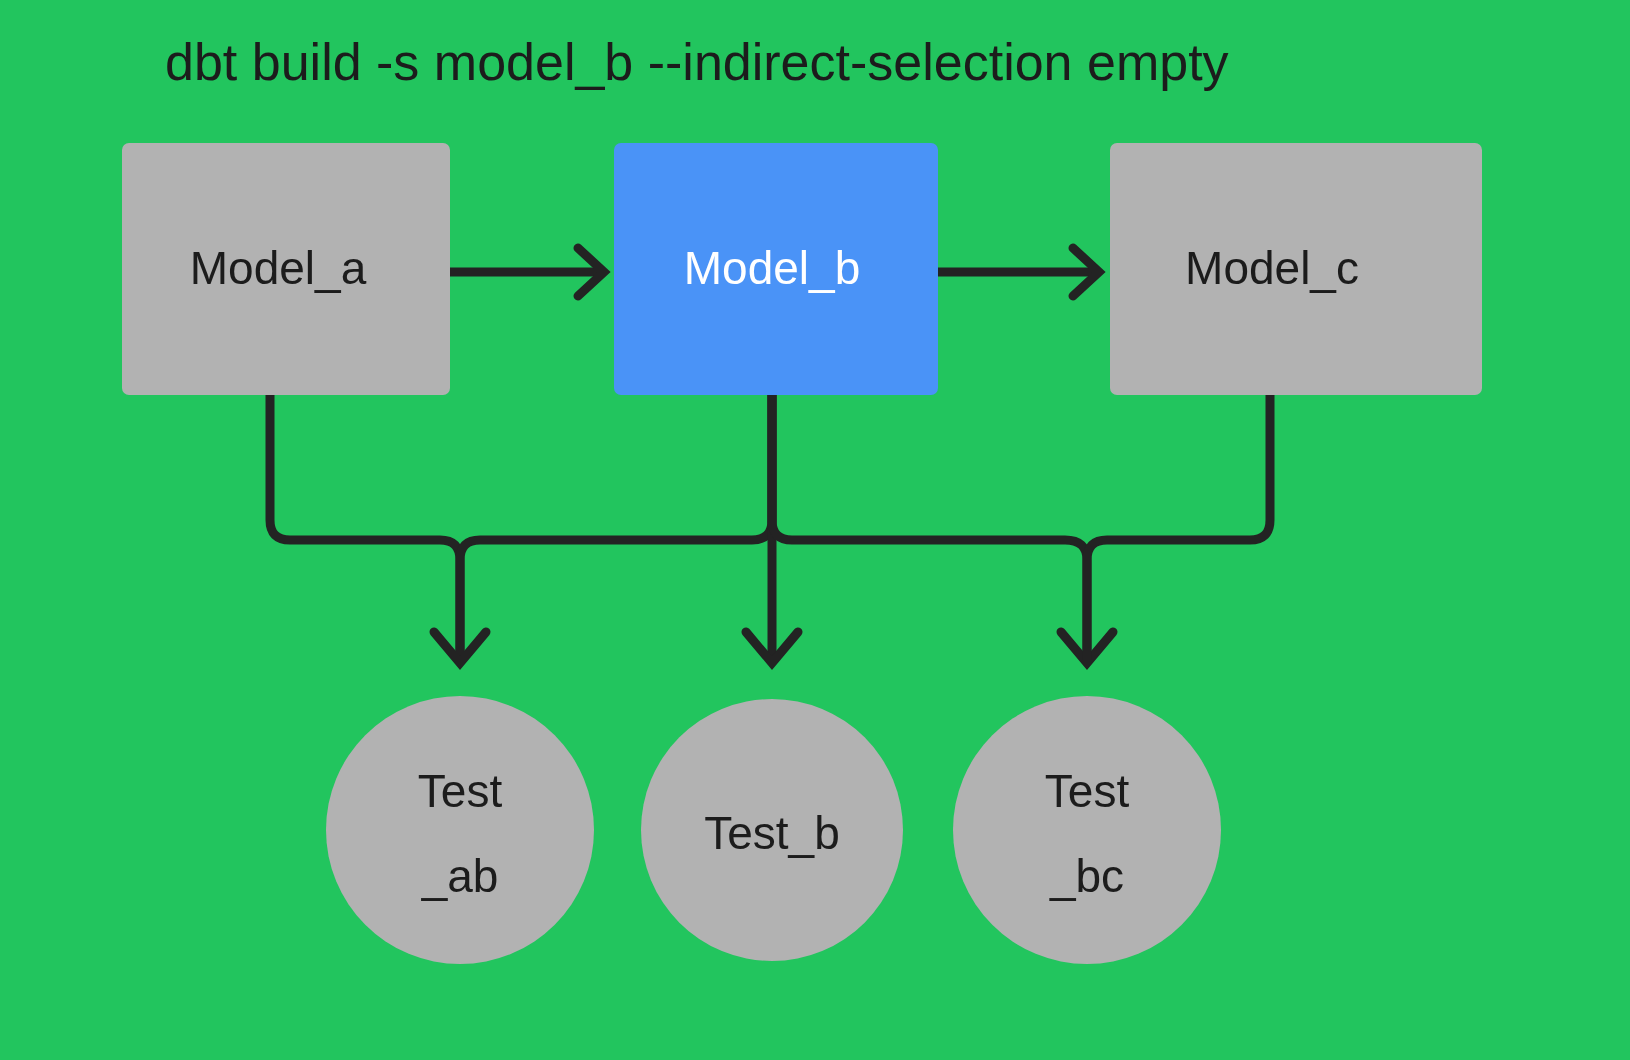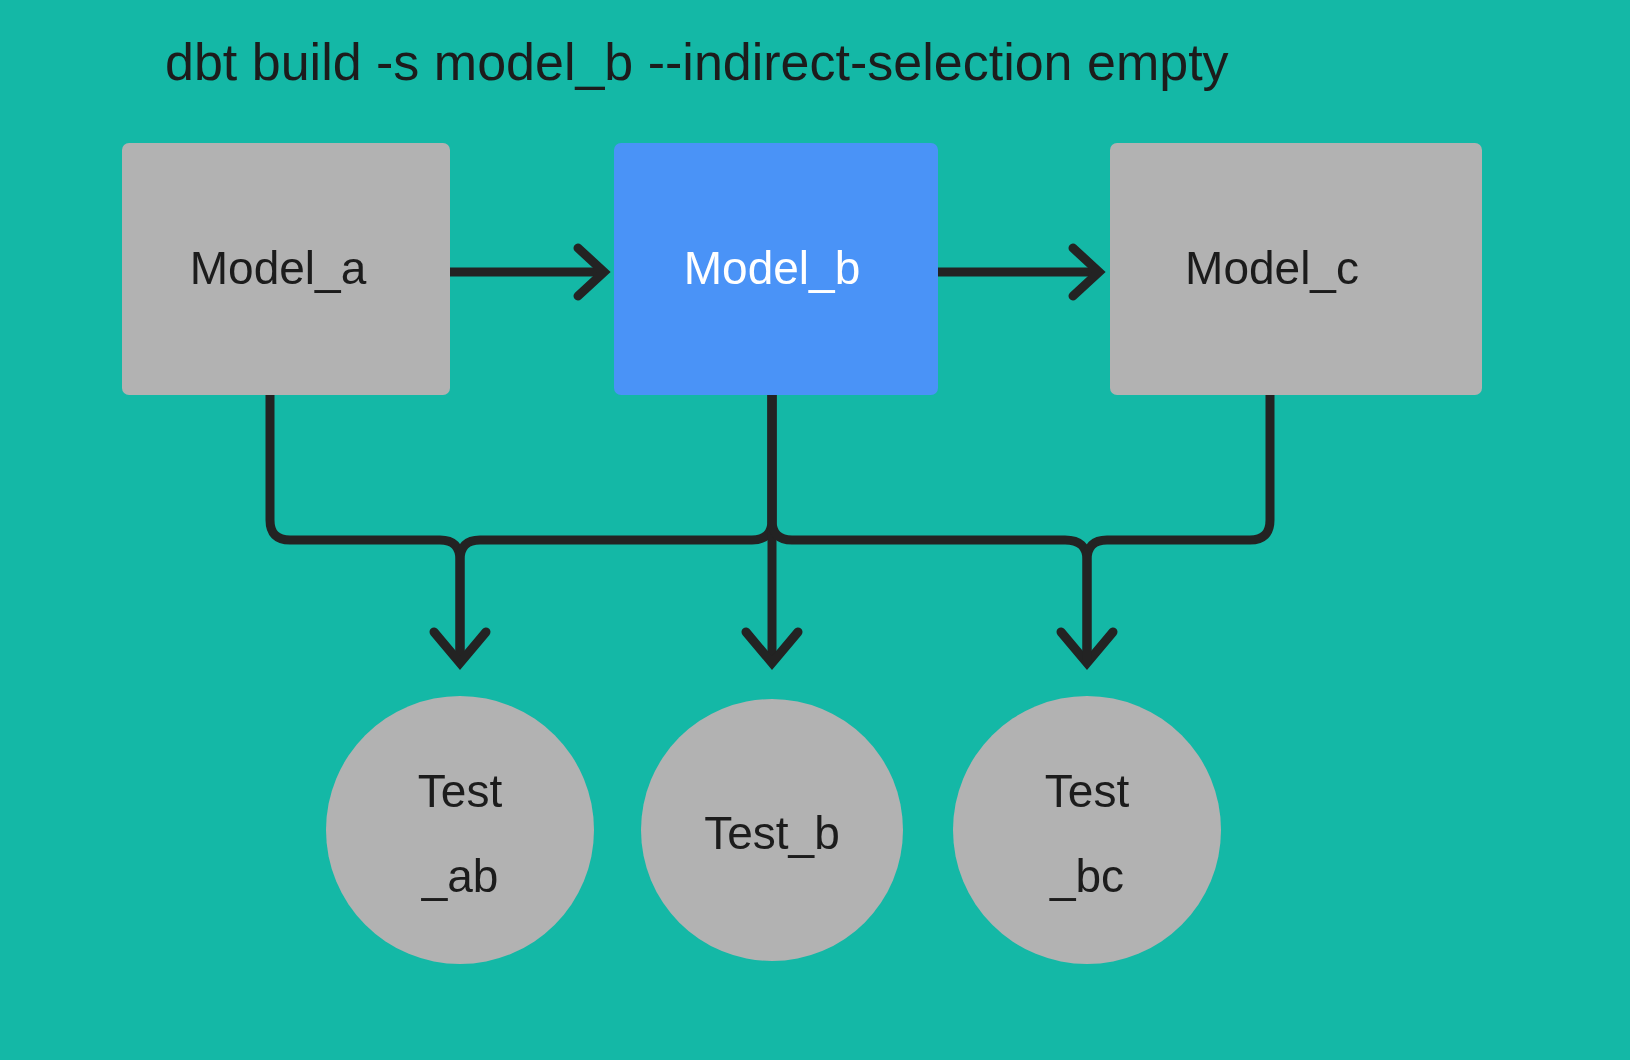--- a/index.html
+++ b/index.html
@@ -7,21 +7,21 @@
     padding: 0;
     background: #ffffff;
   }
   body {
     font-family: "Liberation Sans", sans-serif;
   }
   #canvas {
     position: relative;
     width: 1630px;
     height: 1060px;
-    background: #14b8a6;
+    background: #22c55e;
     overflow: hidden;
   }
   #diagram-svg {
     position: absolute;
     left: 0;
     top: 0;
     width: 1630px;
     height: 1060px;
   }
   .title-text {

